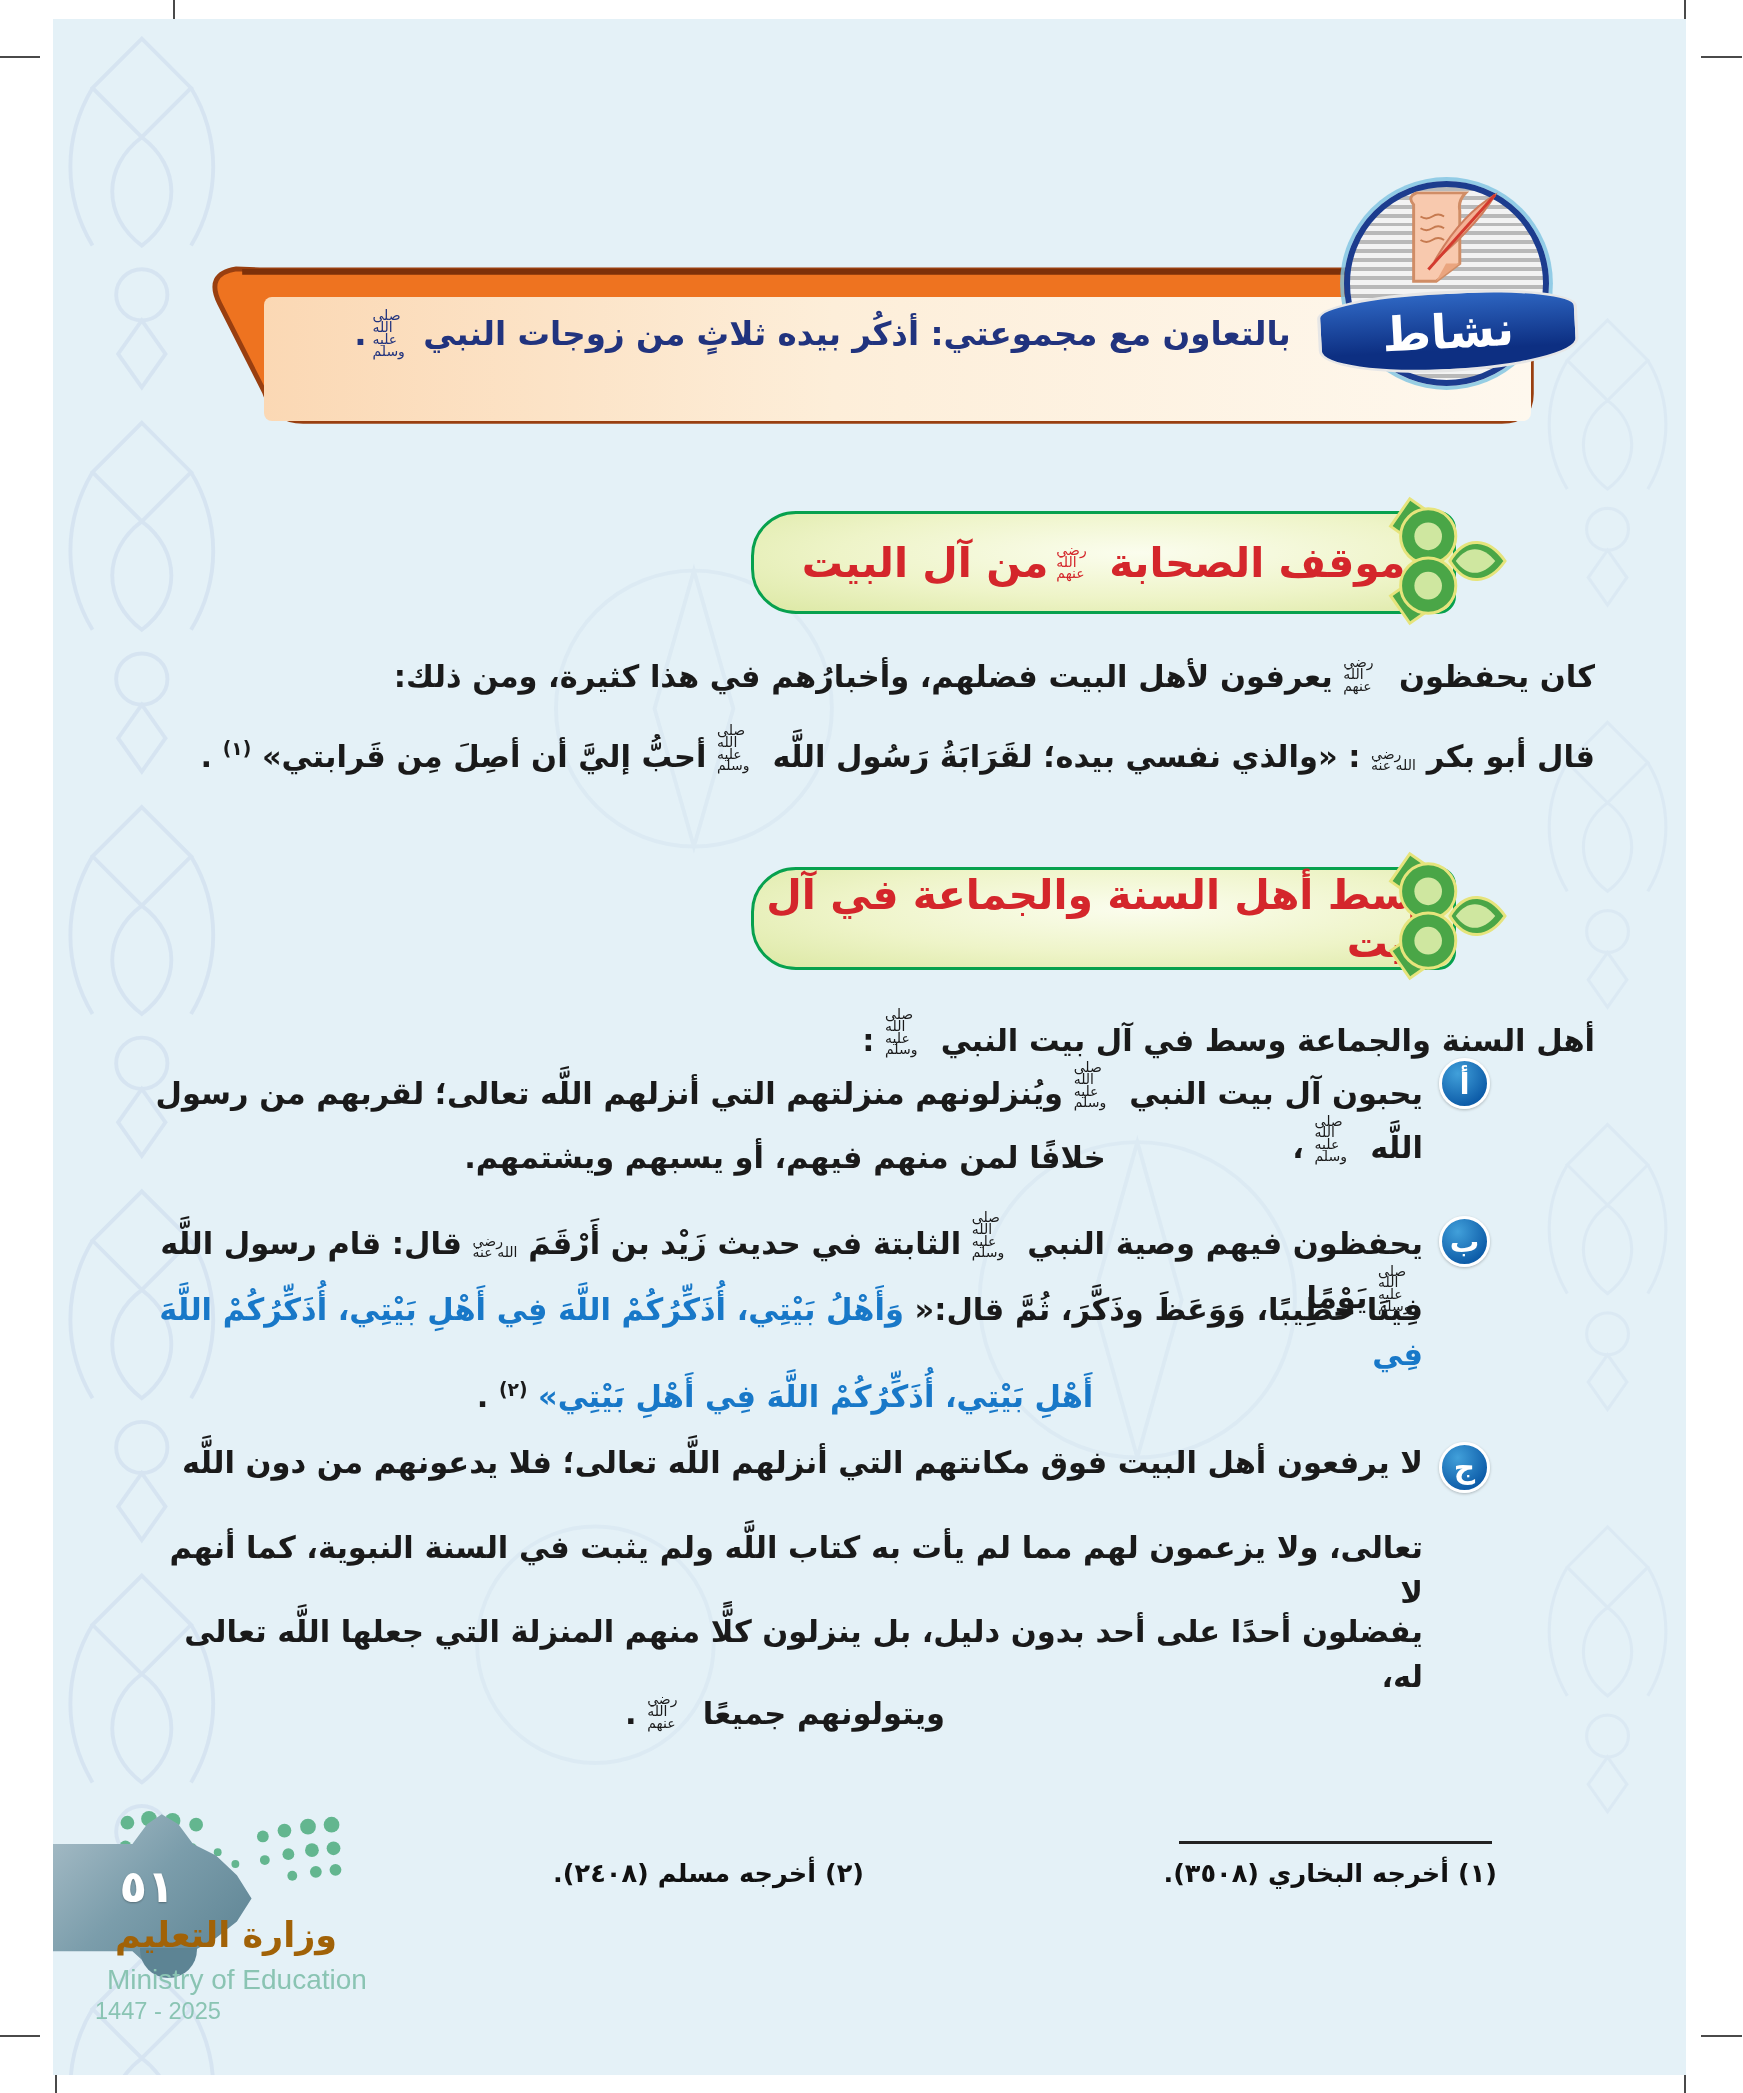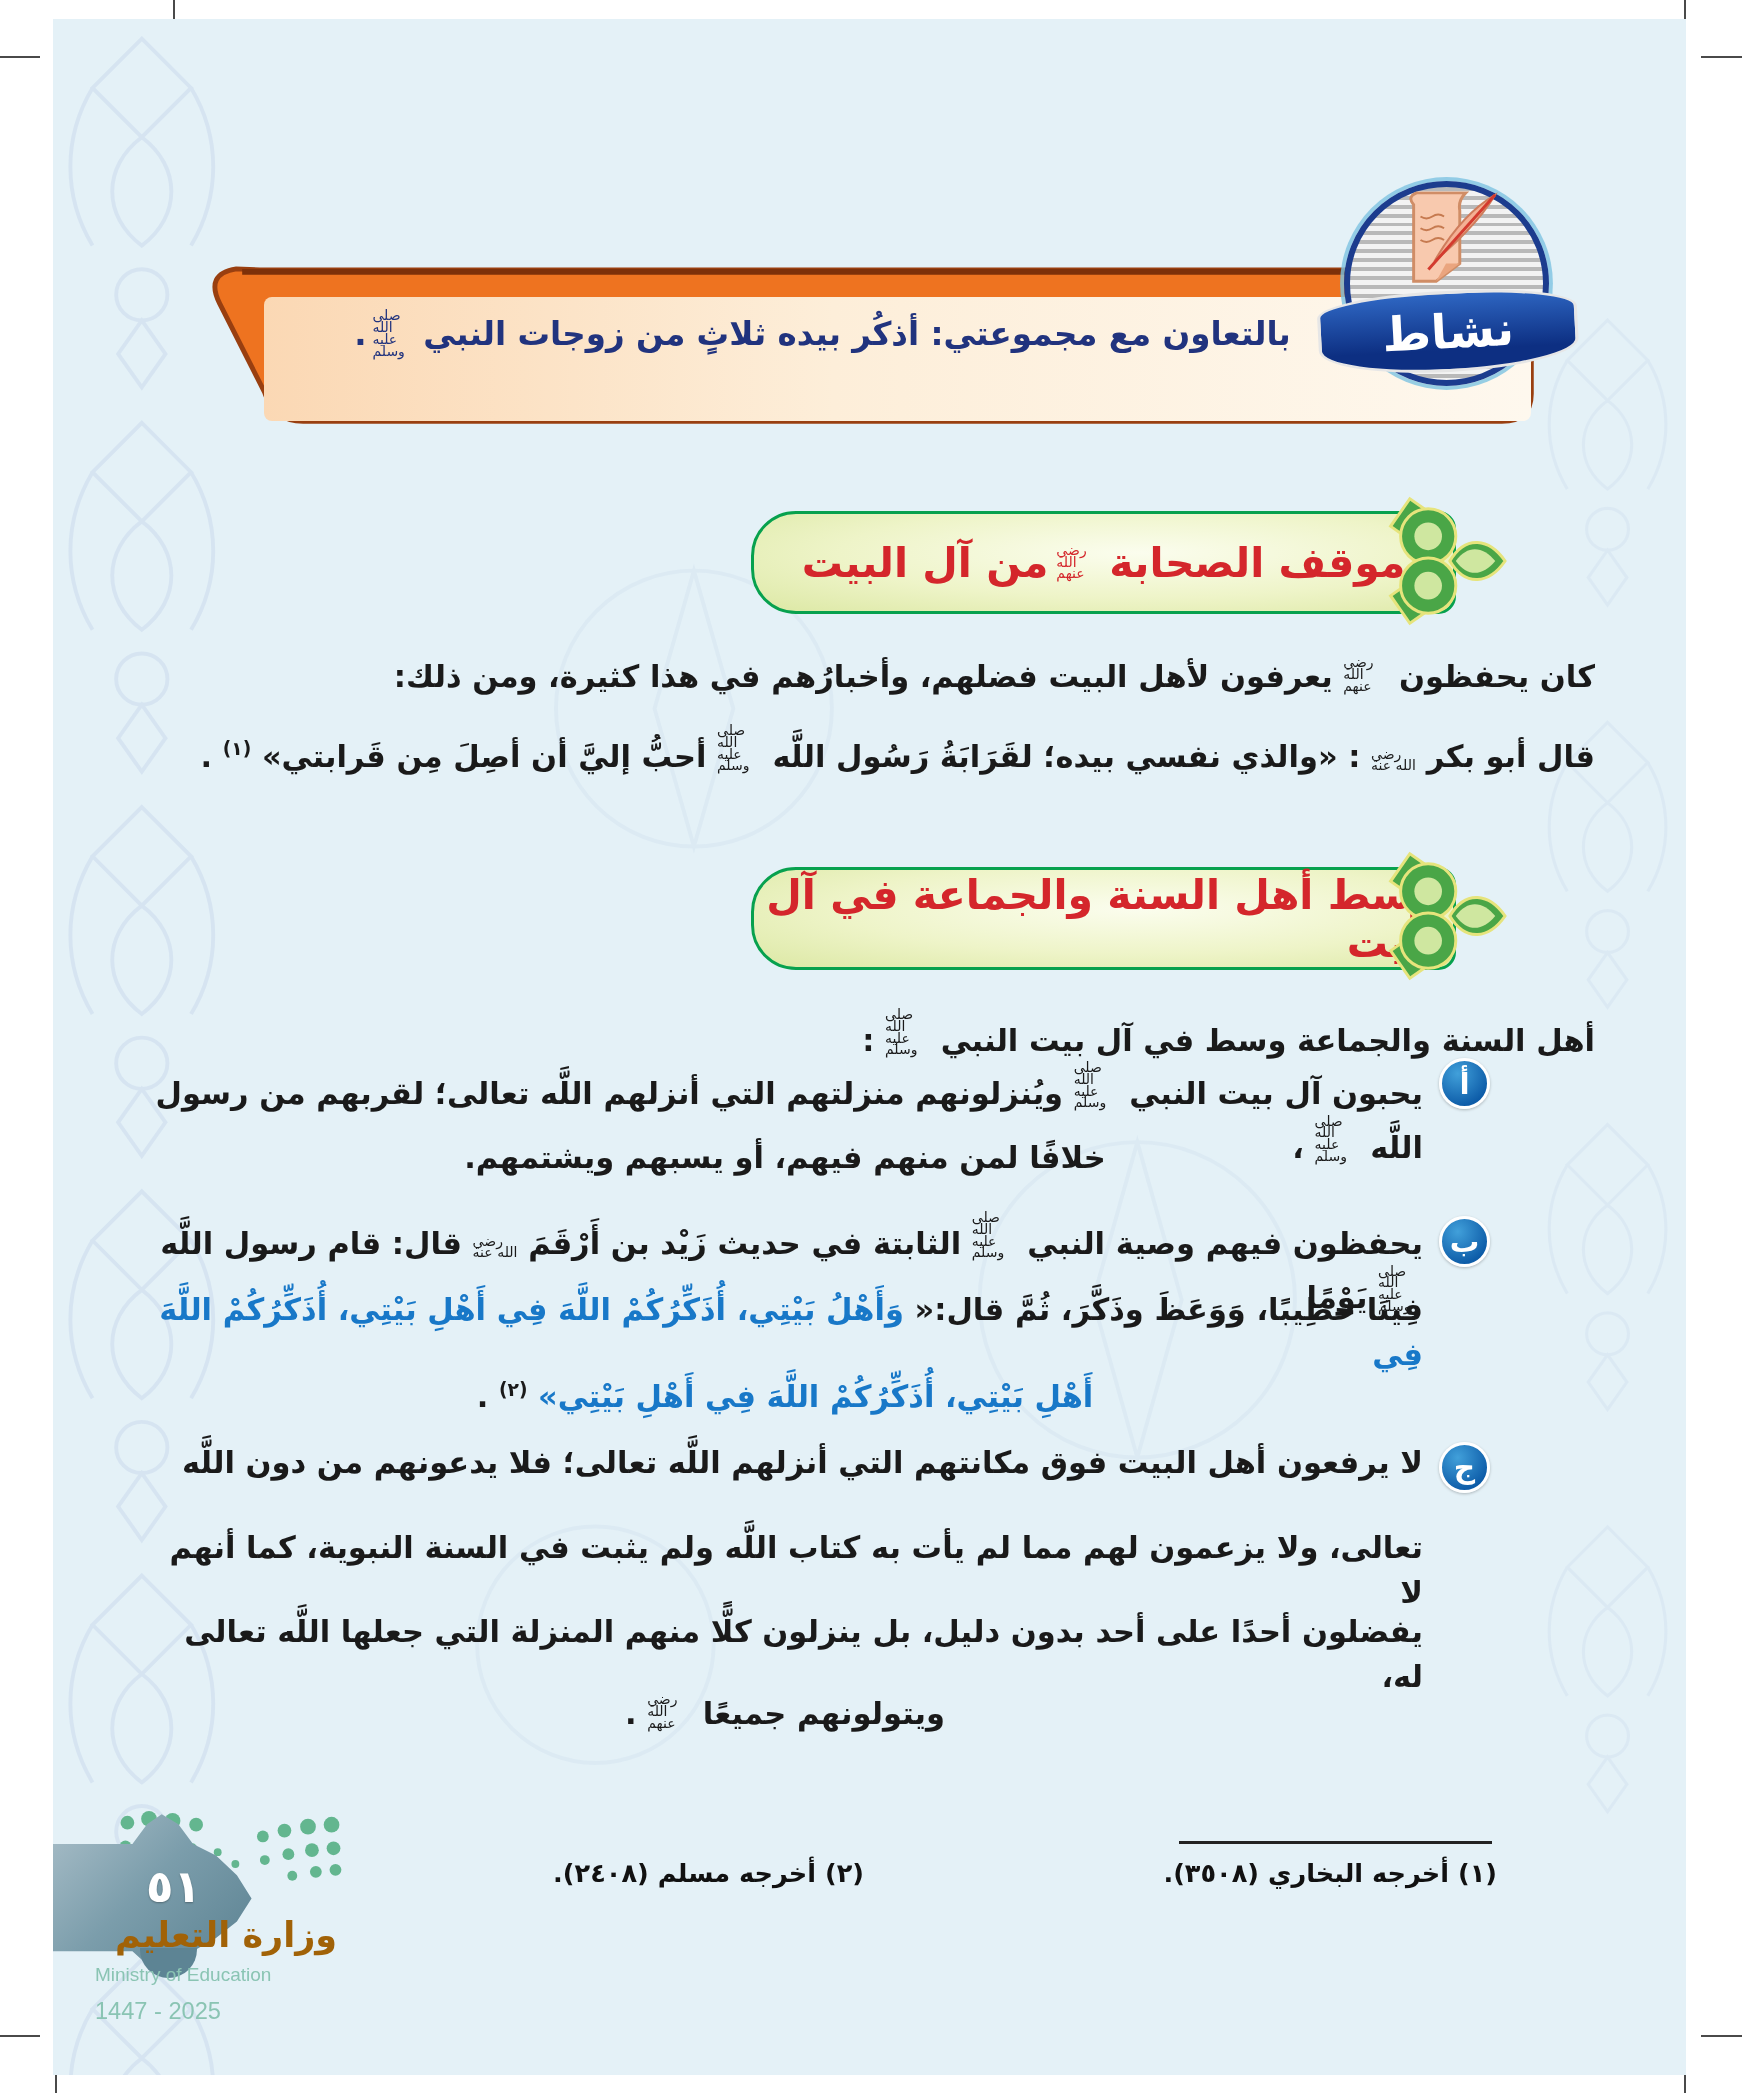--- a/index.html
+++ b/index.html
@@ -54,25 +54,25 @@
   
   .fnsep{position:absolute;left:1180px;top:1841px;width:313px;height:3px;background:#222;}
   .fn{position:absolute;direction:rtl;color:#111;font-size:25.6px;font-weight:700;text-align:right;}
   
   .page-tab{position:absolute;left:54px;top:1811px;width:209px;height:165px;
       background:linear-gradient(135deg,#aabfc9 0%,#7b9dab 45%,#587f8f 100%);
       clip-path:polygon(0% 20%,38% 20%,45% 8%,52% 2%,60% 8%,67% 20%,78% 27%,88% 39%,95% 53%,
                         88% 67%,78% 77%,67% 85%,60% 93%,52% 98%,45% 93%,38% 85%,0% 85%);}
   .tab-scallop{position:absolute;left:141px;top:1948px;width:57px;height:29.6px;
       background:#5d8494;border-radius:0 0 29.6px 29.6px;}
-  .page-num{position:absolute;left:94px;top:1860px;width:108px;color:#ffffff;
+  .page-num{position:absolute;left:94px;top:1860px;width:108px;text-align:center;color:#ffffff;
       font-size:45px;font-weight:700;text-shadow:0 1px 2px rgba(0,0,0,.3);}
   .moe-ar{position:absolute;left:116px;top:1915px;color:#a16207;font-size:35px;font-weight:700;
       direction:rtl;letter-spacing:1px;}
-  .moe-en{position:absolute;left:96px;top:1964px;color:#8ac4b3;font-size:19px;
+  .moe-en{position:absolute;left:108px;top:1964px;color:#8ac4b3;font-size:28px;
       font-family:"Liberation Sans",sans-serif;}
   .moe-yr{position:absolute;left:96px;top:1998px;color:#8ac4b3;font-size:23.6px;
       font-family:"Liberation Sans",sans-serif;}
 </style>
 </head>
 <body>
 
 <div class="page">
 
   <div class="crop" style="left:174px;top:0;width:2px;height:41px"></div>

